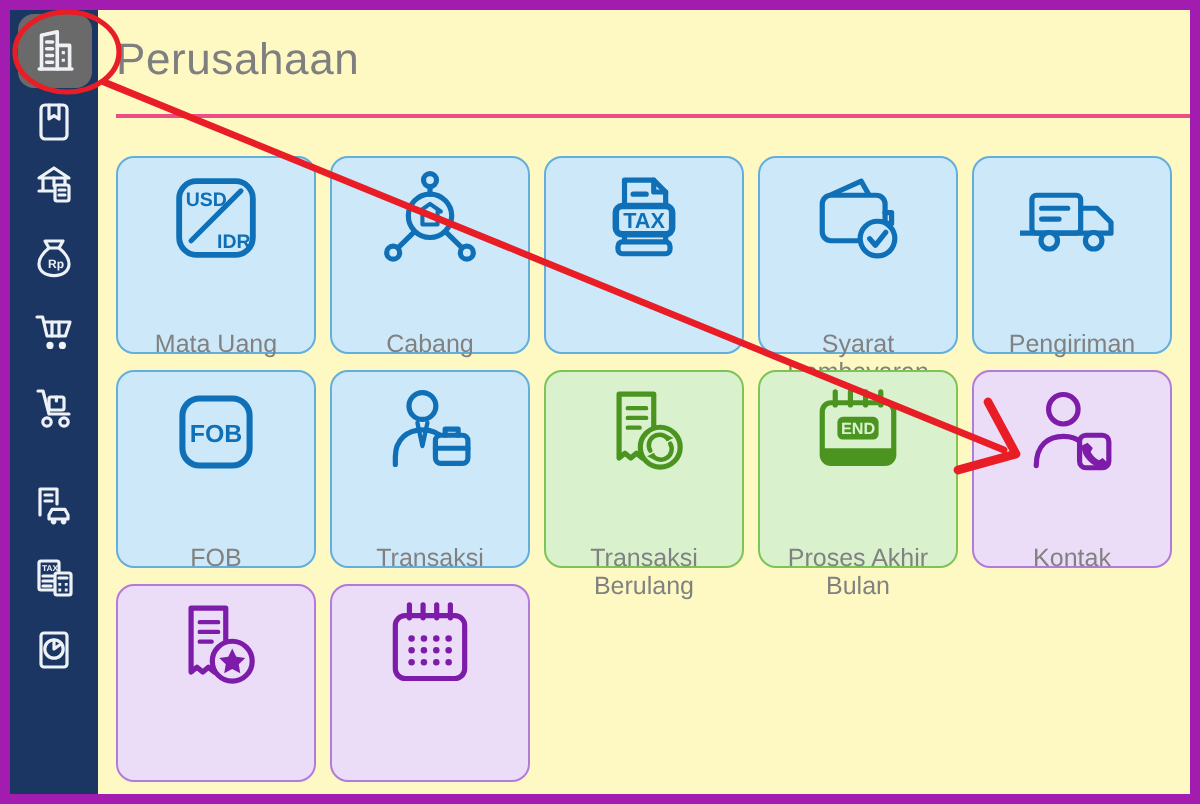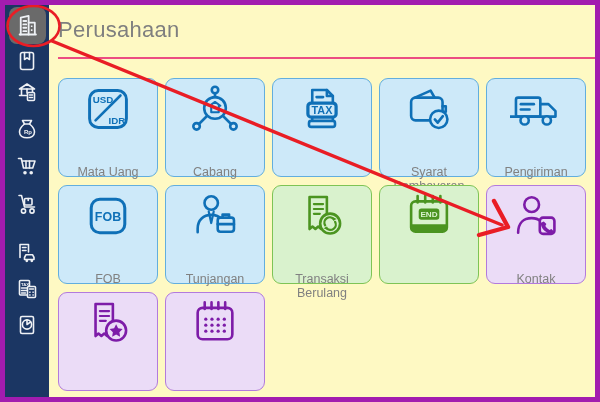--- a/index.html
+++ b/index.html
@@ -216,21 +216,21 @@
       <div class="tile blue">
         <div class="tile-icon">
           <svg viewBox="0 0 48 48">
             <circle class="s" cx="20.5" cy="12" r="6.2"></circle>
             <path class="s" d="M8 39 v-3.5 c0-8 5.5-12.5 12.5-12.5 4.5 0 7.6 1.6 9.7 4.1"></path>
             <path class="s" d="M18.2 19.8 L20.5 30.5 L22.8 19.8" style="stroke-width:2"></path>
             <rect class="s bgf" x="26.5" y="25.5" width="15" height="13" rx="2.5"></rect>
             <path class="s" d="M31 25.5 v-2.8 h6 v2.8 M26.5 31.5 h15"></path>
           </svg>
         </div>
-        <div class="tile-label">Tunjangan</div>
+        <div class="tile-label">Transaksi</div>
       </div>
 
       <div class="tile green">
         <div class="tile-icon">
           <svg viewBox="0 0 48 48">
             <path class="s" d="M12.5 6.5 h16 V36 l-2.7-2.2 -2.6 2.2 -2.7-2.2 -2.6 2.2 -2.7-2.2 -2.7 2.2 z"></path>
             <path class="s" d="M16.5 13 h8.5 M16.5 17.5 h8.5 M16.5 22 h5.5" style="stroke-width:2"></path>
             <circle class="s bgf" cx="31.5" cy="31" r="9.2"></circle>
             <path class="s" d="M26.9 32.6 a4.9 4.9 0 0 1 8-5.6 M36.1 29.4 a4.9 4.9 0 0 1 -8 5.6" style="stroke-width:2.1"></path>
             <path class="f" d="M34.2 25.2 l3.4 1.6 -3.4 1.6 z"></path>
@@ -243,20 +243,21 @@
       <div class="tile green">
         <div class="tile-icon">
           <svg viewBox="0 0 48 48">
             <rect class="s" x="7.5" y="10.5" width="33" height="28" rx="4"></rect>
             <path class="s" d="M13.5 5.5 v6 M20.5 5.5 v6 M27.5 5.5 v6 M34.5 5.5 v6"></path>
             <rect class="f" x="14.5" y="17" width="19" height="10.5" rx="2.5"></rect>
             <text class="t-inv" x="24" y="24.9" text-anchor="middle" font-size="7.5">END</text>
             <path class="f" d="M7.5 31.5 h33 v3 a4 4 0 0 1 -4 4 h-25 a4 4 0 0 1 -4-4 z"></path>
           </svg>
         </div>
+        <div class="tile-label">Proses Akhir Bulan</div>
       </div>
 
       <div class="tile purple">
         <div class="tile-icon">
           <svg viewBox="0 0 48 48">
             <circle class="s" cx="20" cy="13.5" r="6.8"></circle>
             <path class="s" d="M7.5 39.5 c0-9.5 5.5-13.5 12.5-13.5 3.5 0 6.3 1 8.3 2.8"></path>
             <rect class="s bgf" x="27.5" y="25.5" width="13.5" height="15" rx="3"></rect>
             <path class="f" d="M31.2 29 l2.4 2.4 -1 1.8 q1.5 2.6 3.8 3.8 l1.8-1 2.4 2.4 -1.8 2 q-3.8 0.4 -7.2-3 -3.4-3.4-3-7.2 z"></path>
           </svg>

